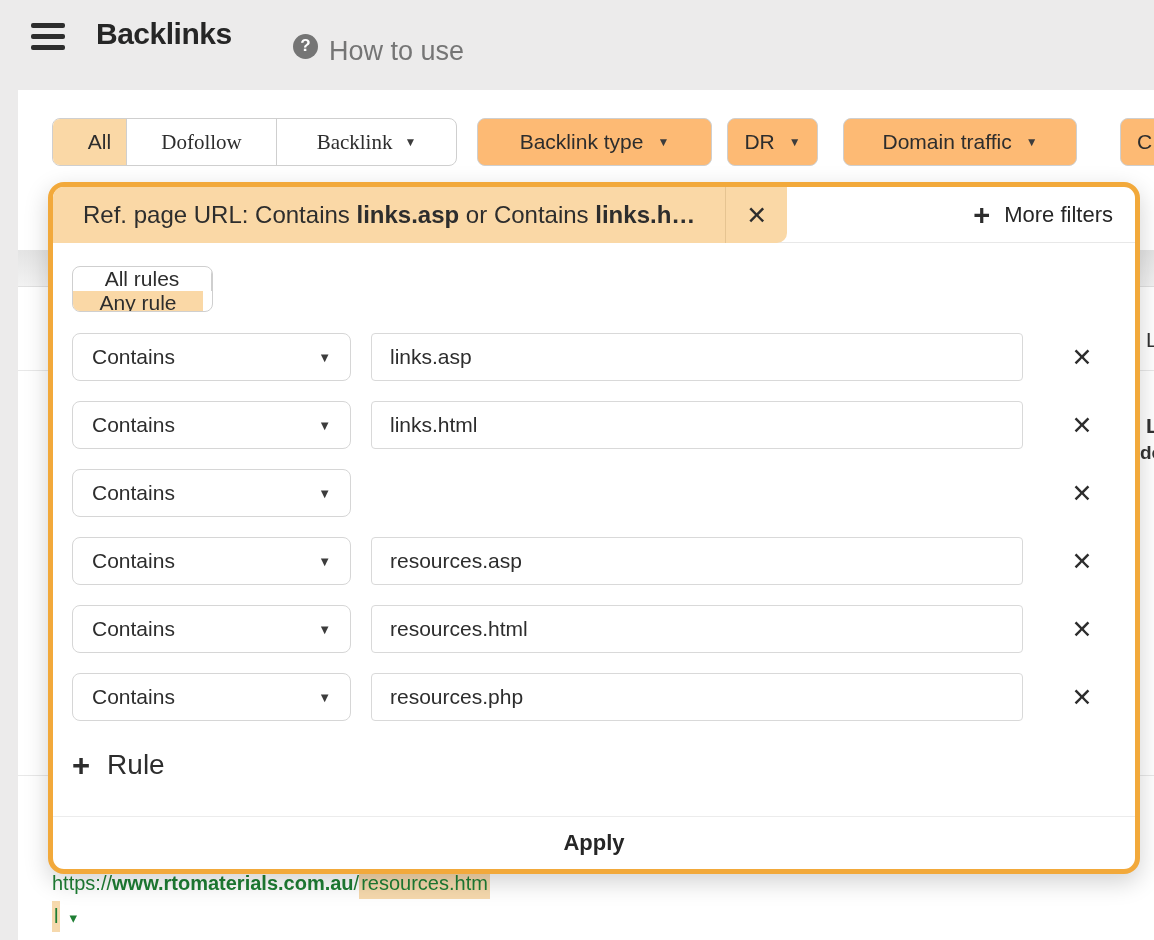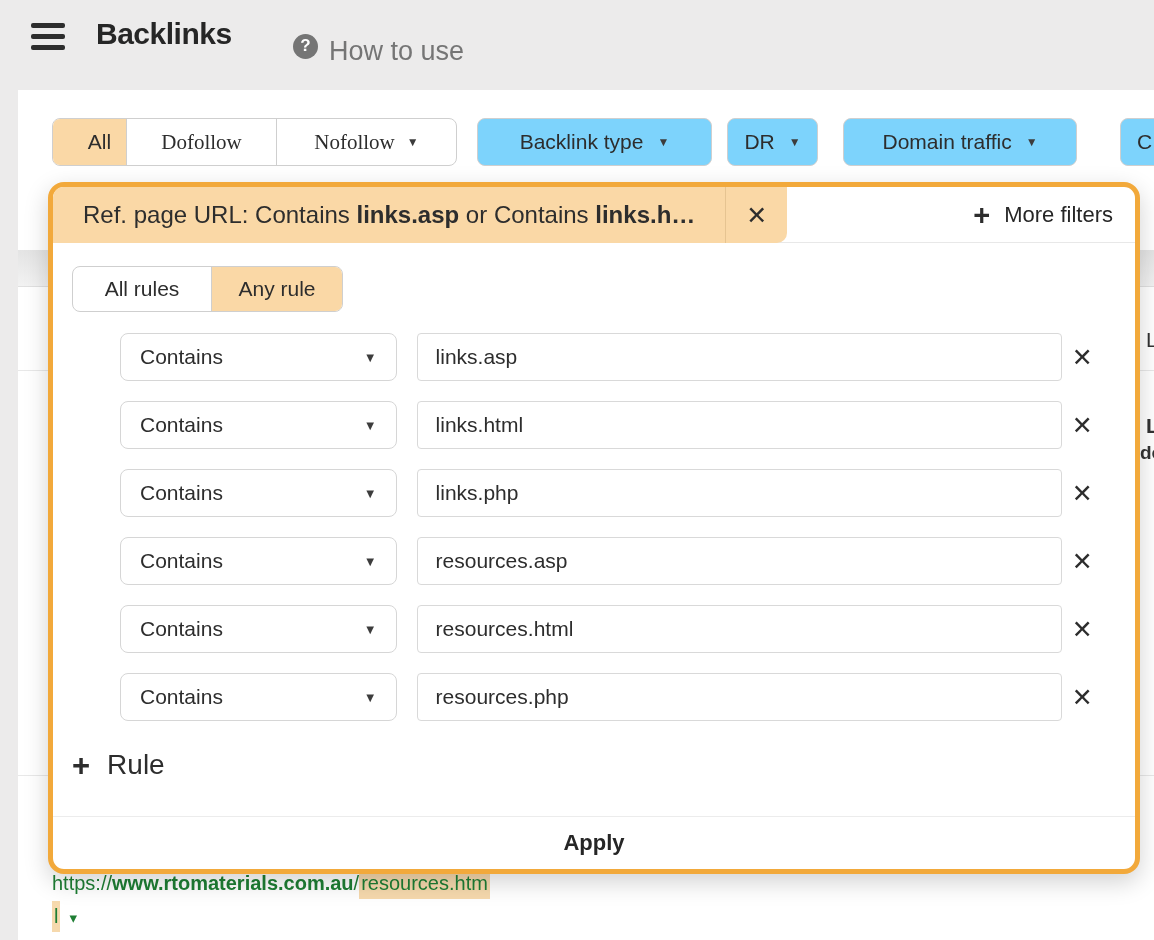--- a/index.html
+++ b/index.html
@@ -29,45 +29,45 @@
   .bg-frag { position:absolute; color:#333; }
 
   
   .seg-group { position:absolute; left:52px; top:118px; height:48px; display:flex; border:1px solid #CFCFCF; border-radius:8px; overflow:hidden; background:#fff; }
   .seg { height:100%; display:flex; align-items:center; justify-content:center; font-size:21px; cursor:pointer; gap:12px; }
   .seg + .seg { border-left:1px solid #CFCFCF;font-family:Liberation Serif, serif; }
   .seg.active { background:#FAD8A6; }
   .seg-all { width:73px;padding-left:20px; }
   .seg-dofollow { width:150px; }
   .seg-nofollow { width:180px; }
-  .filter-btn { position:absolute; top:118px; height:48px; border:1px solid #CFCFCF; border-radius:8px; background:#7dd3fc; display:flex; align-items:center; justify-content:center; gap:14px; font-size:21px; cursor:pointer; }
+  .filter-btn { position:absolute; top:118px; height:48px; border:1px solid #CFCFCF; border-radius:8px; background:#fdba74; display:flex; align-items:center; justify-content:center; gap:14px; font-size:21px; cursor:pointer; }
   .caret { font-size:12px; color:#3C3C3C; line-height:1; }
 
   
   .panel { position:absolute; left:48px; top:182px; width:1092px; height:692px;
     background:#fff; border:5px solid #F2A93B; border-radius:16px;
     box-shadow:0 8px 24px rgba(0,0,0,0.18); z-index:10; }
   .chip-row { position:relative; height:56px; border-bottom:1px solid #E8E8E8; }
   .chip { position:absolute; left:0; top:0; height:56px; display:flex; background:#FAD8A6; border-radius:10px 0 10px 0; cursor:pointer; }
   .chip-label { display:flex; align-items:center; padding:0 30px; font-size:24px; white-space:nowrap;justify-content:flex-end; }
   .chip-label b { font-weight:bold; }
   .chip-close { width:62px; display:flex; align-items:center; justify-content:center; border-left:1px solid #E6C491; font-size:25px; color:#2D2D2D; cursor:pointer; }
   .more-filters { position:absolute; right:22px; top:0; height:56px; display:flex; align-items:center; gap:14px; cursor:pointer; }
   .plus-glyph { font-size:29px; font-weight:bold; color:#2D2D2D; line-height:1; }
   .more-filters-label { font-size:22px; color:#262626; }
 
   .panel-content { padding:23px 19px 0 19px; }
 
-  .rule-toggle { display:inline-flex; height:46px; border:1px solid #CFCFCF; border-radius:8px; overflow:hidden; margin-bottom:21px; background:#fff; }
+  .rule-toggle { display:inline-flex; height:46px; border:1px solid #CFCFCF; border-radius:8px; overflow:hidden; margin-bottom:21px; background:#fff;flex-direction:column; }
   .rule-toggle .tseg { display:flex; align-items:center; justify-content:center; font-size:21px; cursor:pointer; }
   .tseg-all { width:139px; border-right:1px solid #CFCFCF; }
   .tseg-any { width:130px; background:#FAD8A6; }
 
   .rule-row { display:flex; align-items:center; height:48px; margin-bottom:20px; }
-  .op-select { width:279px; height:48px; border:1px solid #D6D6D6; border-radius:8px; display:flex; align-items:center; justify-content:space-between; padding:0 19px; font-size:21px; cursor:pointer; background:#fff;margin-left:48px; }
+  .op-select { width:279px; height:48px; border:1px solid #D6D6D6; border-radius:8px; display:flex; align-items:center; justify-content:space-between; padding:0 19px; font-size:21px; cursor:pointer; background:#fff; }
   .op-select .caret { font-size:13px; }
   .rule-input { margin-left:20px; width:652px; height:48px; border:1px solid #D9D9D9; border-radius:4px; padding:0 18px; font-size:21px; font-family:"Liberation Sans",sans-serif; color:#2D2D2D; background:#fff; outline:none; }
   .rule-remove { margin-left:auto; margin-right:14px; width:40px; height:40px; display:flex; align-items:center; justify-content:center; font-size:25px; color:#2D2D2D; cursor:pointer; background:none; border:none; }
 
   .add-rule { display:flex; align-items:center; gap:17px; margin-top:28px; cursor:pointer; }
   .add-rule .plus-glyph { font-size:31px; }
   .add-rule-label { font-size:28px; color:#2D2D2D; }
 
   .panel-footer { position:absolute; left:0; right:0; bottom:0; height:53px; border-top:1px solid #ECECEC; display:flex; align-items:center; justify-content:center; cursor:pointer; }
   .apply-label { font-size:22px; font-weight:bold; color:#262626; }
@@ -109,21 +109,21 @@
   </div>
   <div>
     <span class="hl">l</span><span class="url-caret">▾</span>
   </div>
 </div>
 
 <div class="seg-group">
   <div class="seg seg-all active">All</div>
   <div class="seg seg-dofollow">Dofollow</div>
   <div class="seg seg-nofollow">
-    <span>Nofollow</span>
+    <span>Backlink</span>
     <span class="caret">▼</span>
   </div>
 </div>
 <div class="filter-btn" style="left:477px; width:235px;">
   <span>Backlink type</span>
   <span class="caret">▼</span>
 </div>
 <div class="filter-btn" style="left:727px; width:91px;">
   <span>DR</span>
   <span class="caret">▼</span>
@@ -174,21 +174,20 @@
       </div>
       <input class="rule-input" value="links.html" style="">
       <button class="rule-remove">✕</button>
     </div>
 
     <div class="rule-row">
       <div class="op-select">
         <span>Contains</span>
         <span class="caret">▼</span>
       </div>
-      <input class="rule-input" value="links.php" style="">
       <button class="rule-remove">✕</button>
     </div>
 
     <div class="rule-row">
       <div class="op-select">
         <span>Contains</span>
         <span class="caret">▼</span>
       </div>
       <input class="rule-input" value="resources.asp" style="">
       <button class="rule-remove">✕</button>

